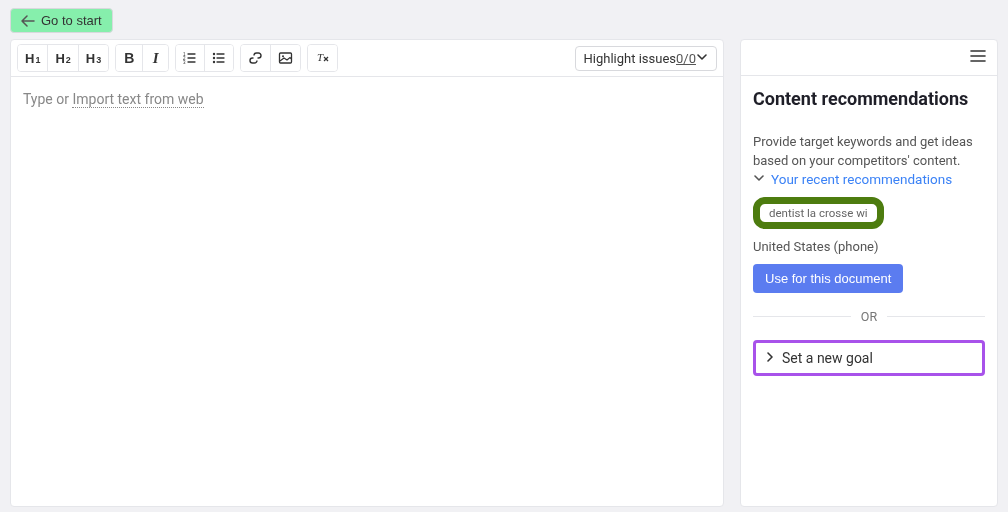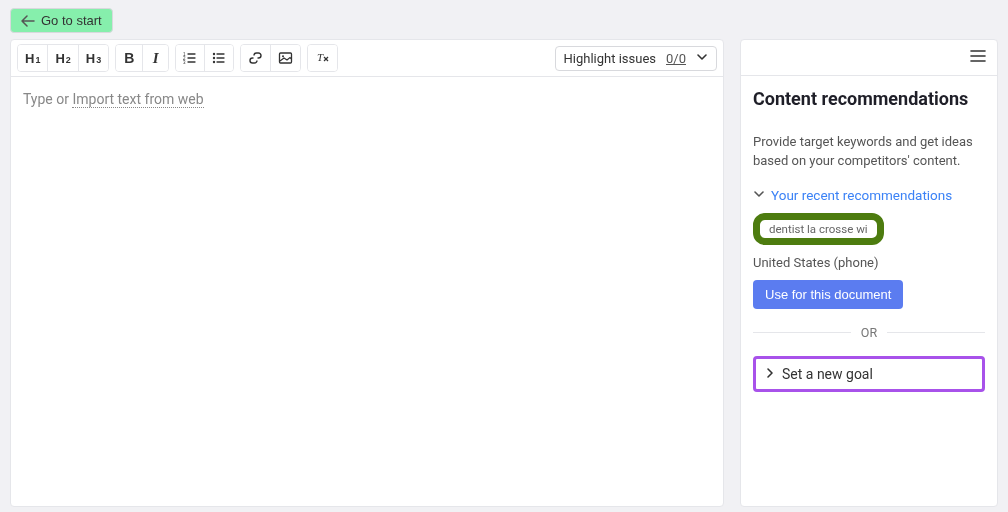--- a/index.html
+++ b/index.html
@@ -68,21 +68,20 @@
     color: #333;
   }
   .tb-btn + .tb-btn { border-left: 1px solid #e5e6ea; }
   .tb-btn svg { display: block; }
   .h-label { font-weight: 700; font-size: 13px; line-height: 1; }
   .h-sub { font-size: 9px; font-weight: 700; position: relative; top: 2px; margin-left: 1px; }
   .toolbar-spacer { flex: 1; }
   .highlight-box {
     display: flex;
     align-items: flex-end;
-    gap: 10px;
     border: 1px solid #d8d9dd;
     border-radius: 4px;
     padding: 4px 8px;
     font-size: 13px;
     color: #333;
     background: #fff;
   }
   .highlight-count { color: #555; text-decoration: underline; }
   .editor-body {
     flex: 1;
@@ -120,21 +119,20 @@
   .side-title {
     font-size: 18px;
     font-weight: 700;
     color: #1f1f28;
     margin-bottom: 24px;
   }
   .side-desc {
     font-size: 13px;
     color: #555;
     line-height: 1.45;
-    margin-bottom: 16px;
   }
   .recent-row {
     display: flex;
     align-items: center;
     gap: 6px;
     font-size: 13.5px;
     color: #3b82f6;
     margin-bottom: 10px;
     cursor: pointer;
   }

